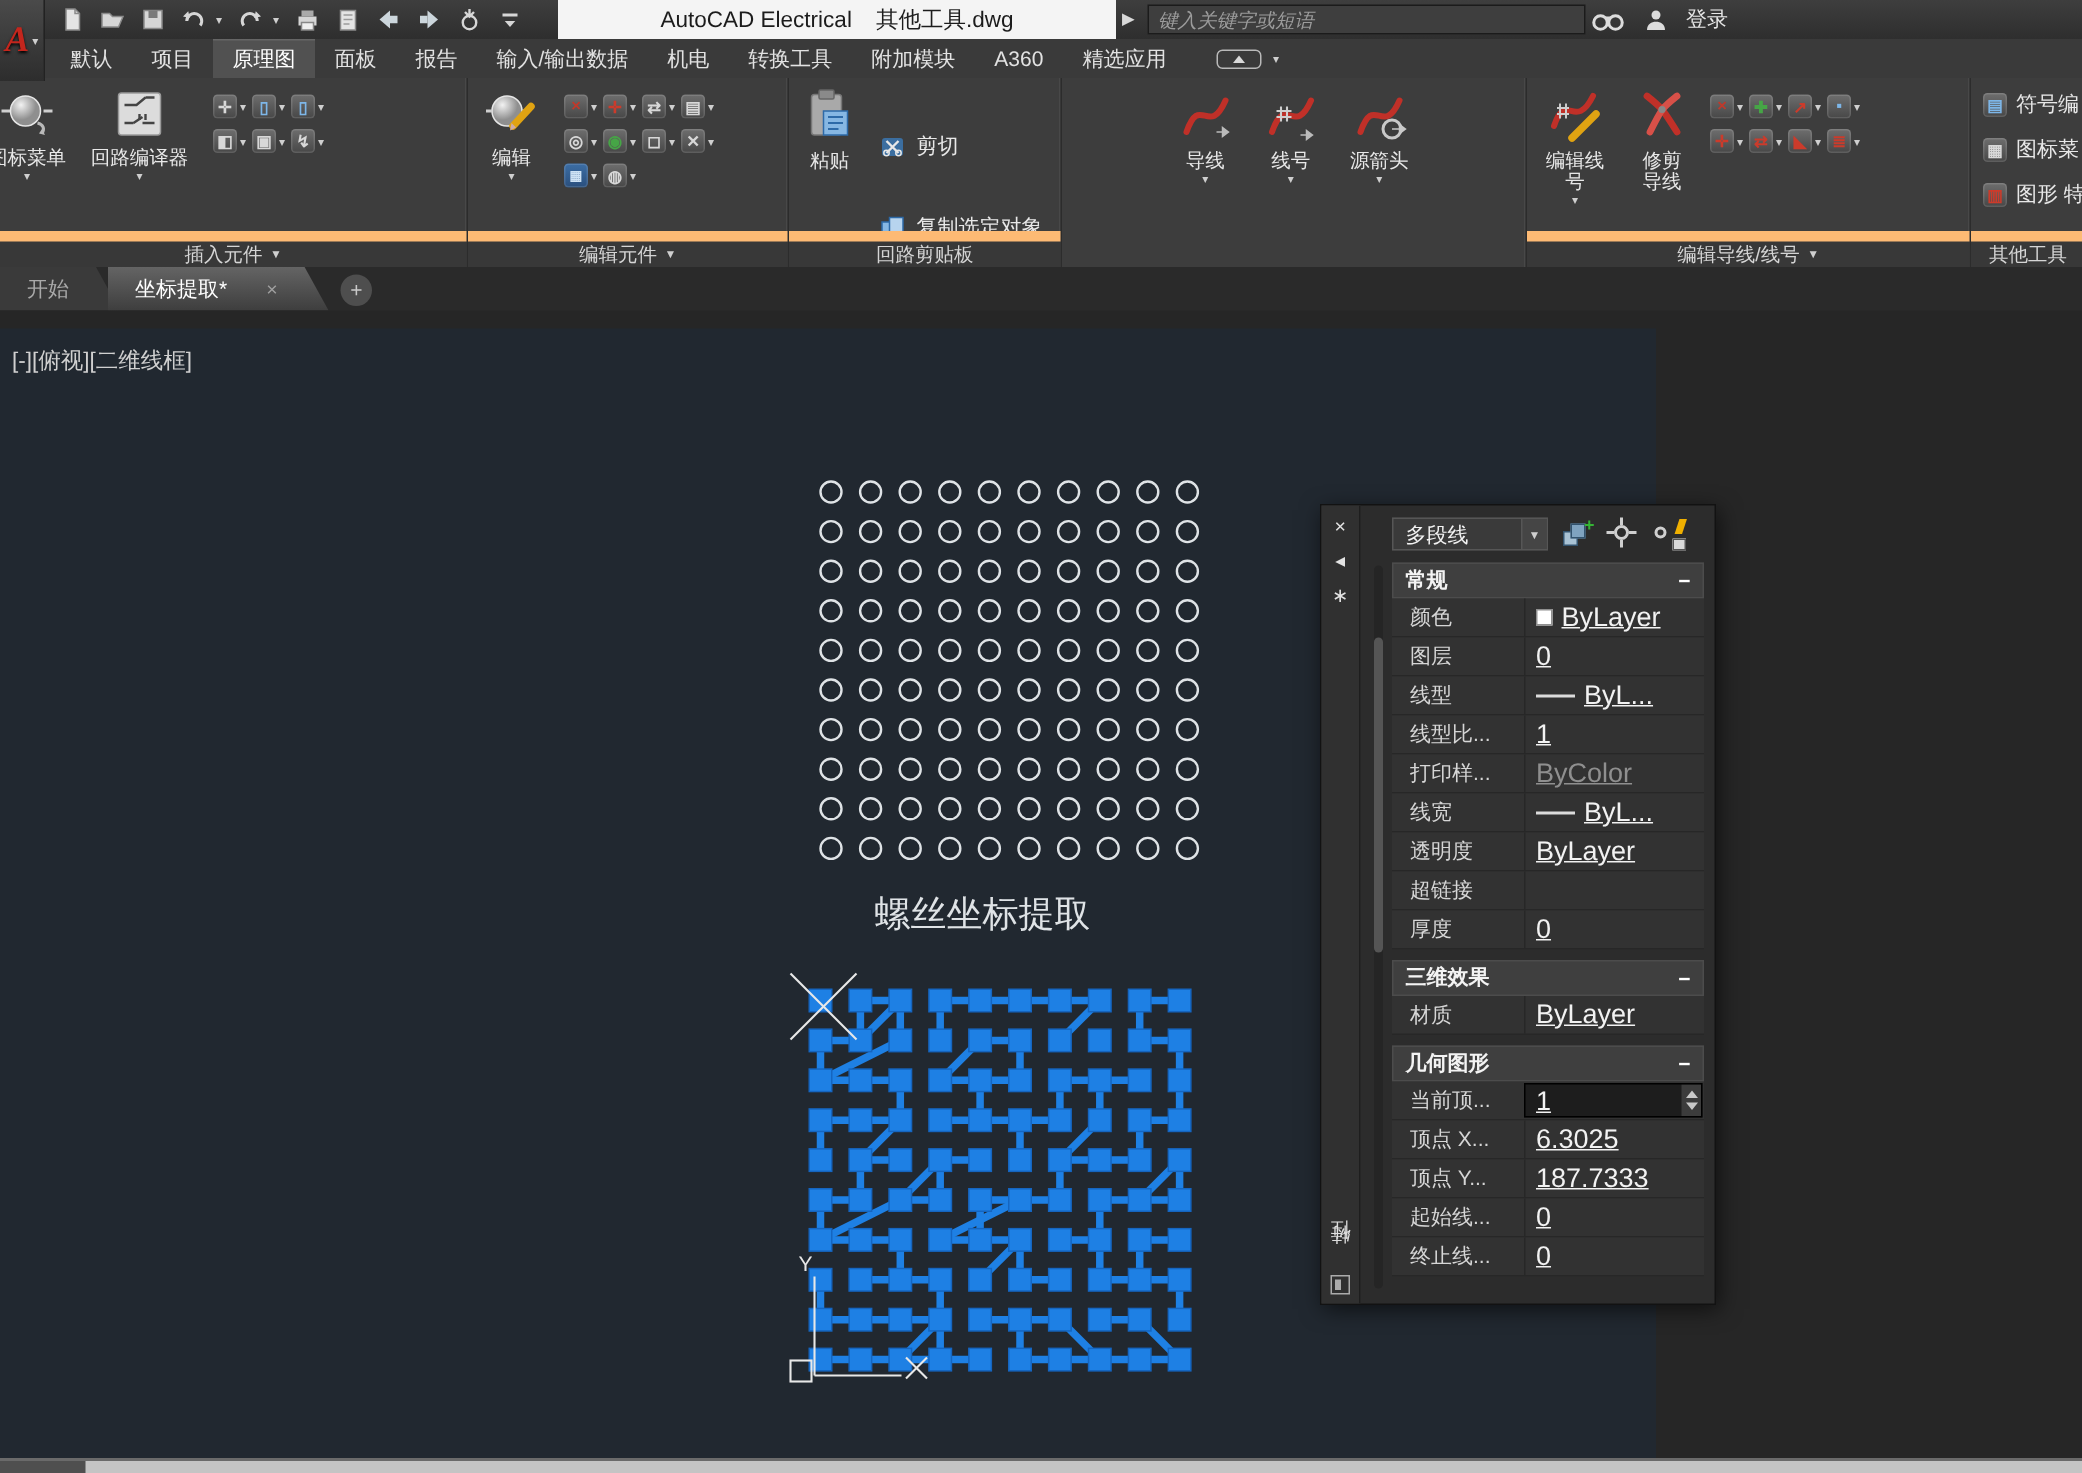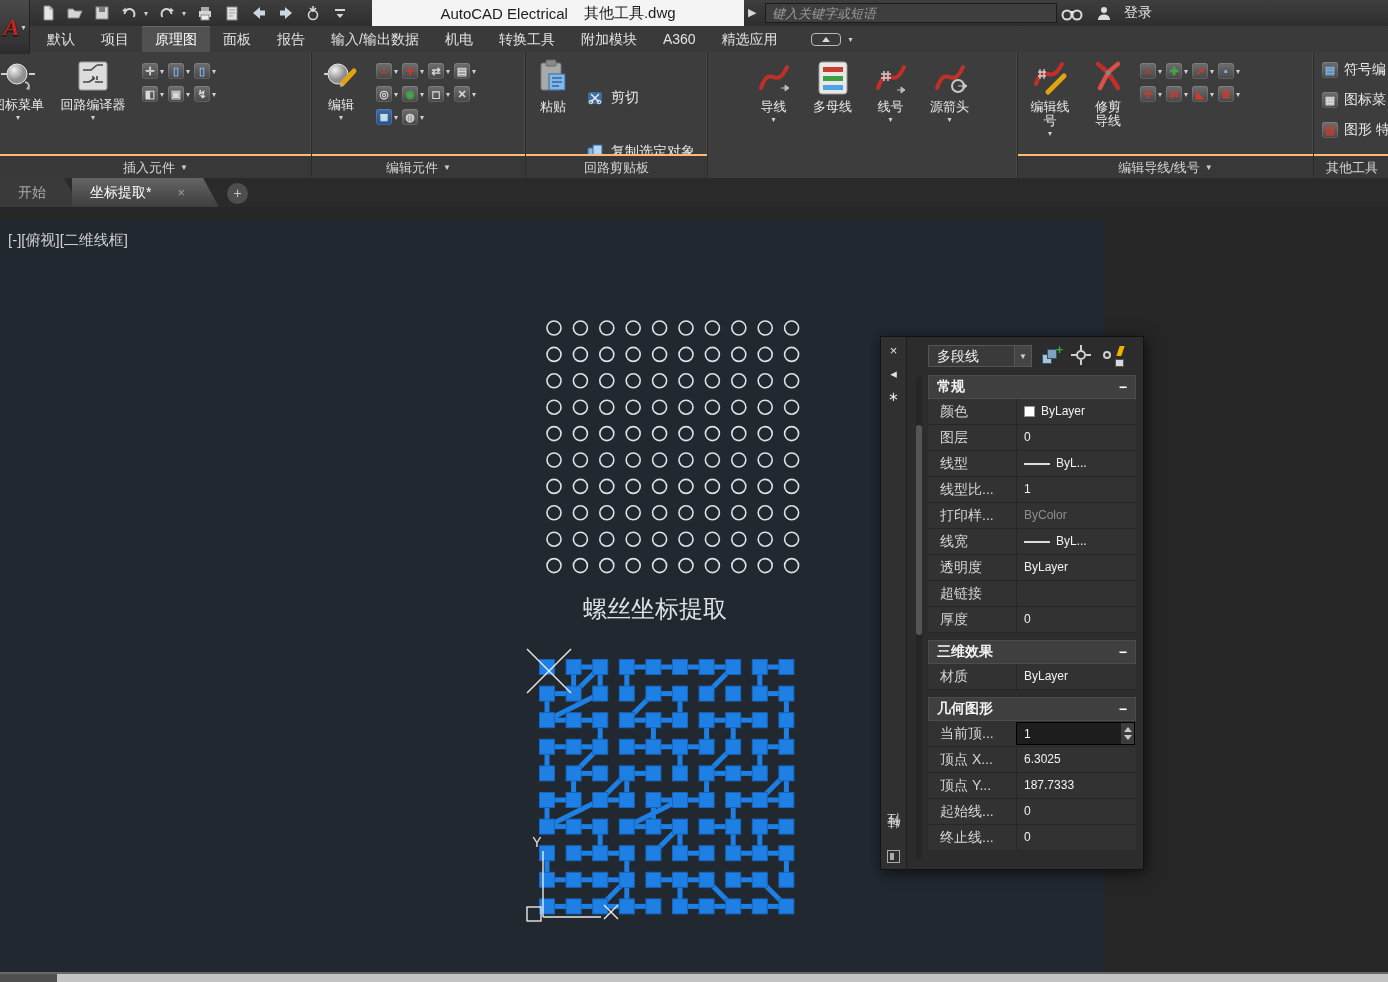--- a/index.html
+++ b/index.html
@@ -39,21 +39,21 @@
     display:flex; align-items:center; justify-content:center; }
   #rib-collapse .pill span { width:0; height:0; border-left:4px solid transparent; border-right:4px solid transparent; border-bottom:5px solid #d9d9d9; }
   #rib-collapse > .dd { color:#cfcfcf; font-size:8px; }
 
   
   #ribbon { position:absolute; left:0; top:52px; width:1388px; height:126px; background:#3d3d3d;
     display:flex; overflow:hidden; }
   .panel { height:126px; display:flex; flex-direction:column; border-right:1px solid #2c2c2c;
     box-shadow:inset -1px 0 0 #484848; flex-shrink:0; }
   .panel-content { height:102px; display:flex; padding-top:3px; }
-  .panel-label { height:24px; background:#383838; border-top:2px solid #fdba74; text-align:center;
+  .panel-label { height:24px; background:#383838; border-top:7px solid #fdba74; text-align:center;
     font-size:13px; color:#d5d5d5; line-height:23px; display:flex; align-items:center; justify-content:center; gap:5px; }
   .panel-label .dd { font-size:8px; color:#cfcfcf; }
   .bigbtn { width:64px; display:flex; flex-direction:column; align-items:center; padding-top:3px;
     color:#e8e8e8; font-size:13px; text-align:center; cursor:default; }
   .bigbtn .blabel { line-height:14px; margin-top:2px; }
   .bigbtn .dd { font-size:8px; color:#cfcfcf; margin-top:1px; }
   .sgrid { display:flex; flex-direction:column; gap:7px; margin:8px 4px 0 6px; }
   .srow { display:flex; gap:4px; align-items:center; }
   .scell { display:flex; align-items:center; gap:2px; }
   .sicon { width:16px; height:16px; border-radius:3px; background:linear-gradient(#6e6e6e,#474747);
@@ -110,22 +110,22 @@
   #pscroll-track { position:absolute; left:9px; top:40px; bottom:10px; width:6px; background:#252525; border-radius:3px; }
   #pscroll-thumb { position:absolute; left:9px; top:88px; width:6px; height:210px; background:#555; border-radius:3px; }
   #pcontent { margin-left:21px; }
   .psec { background:#3f3f3f; border:1px solid #4c4c4c; height:24px; display:flex; align-items:center;
     justify-content:space-between; padding:0 8px; font-weight:bold; font-size:14px; color:#f3f3f3; margin-top:7px; }
   .psec:first-child { margin-top:0; }
   .psec .minus { color:#fff; font-weight:bold; }
   .prow { display:flex; height:26px; border-bottom:1px solid #272727; background:#323232; }
   .plabel { width:88px; padding-left:12px; font-size:14px; color:#d6d6d6; line-height:25px;
     white-space:nowrap; overflow:hidden; }
-  .pval { flex:1; border-left:1px solid #272727; padding-left:7px; font-size:12px; color:#f2f2f2;
-    line-height:25px; display:flex; align-items:center; gap:6px; position:relative; white-space:nowrap; overflow:hidden; }
+  .pval { flex:1; border-left:1px solid #272727; padding-left:7px; font-size:18px; color:#f2f2f2;
+    line-height:25px; display:flex; align-items:center; gap:6px; position:relative; white-space:nowrap; overflow:hidden;text-decoration:underline; }
   .pval.muted { color:#8f8f8f; }
   .swatch { width:11px; height:11px; background:#ffffff; border:1px solid #909090; flex-shrink:0; }
   .lsample { width:26px; height:0; border-top:2px solid #dcdcdc; flex-shrink:0; }
   .pval.editfield { background:#1d1d1d; border:1px solid #000; margin:1px 1px 1px 0; line-height:22px; }
   .spinner { position:absolute; right:0; top:0; bottom:0; width:13px; background:#3c3c3c;
     display:flex; flex-direction:column; align-items:center; justify-content:center; gap:3px; }
   .spinner b { width:0; height:0; border-left:4px solid transparent; border-right:4px solid transparent; }
   .spinner .up { border-bottom:5px solid #c9c9c9; }
   .spinner .dn { border-top:5px solid #c9c9c9; }
 
@@ -466,29 +466,20 @@
 
   <div class="panel" style="width:310px">
     <div class="panel-content" style="justify-content:center; gap:4px;">
       <div class="bigbtn" style="width:54px">
         <svg width="40" height="40" viewBox="0 0 40 40">
           <path d="M7 30 C 16 4, 22 34, 33 9" stroke="#c03028" stroke-width="4" fill="none" stroke-linecap="round"></path>
           <path d="M27 30h8M35 30l-4-3v6z" fill="#bbb" stroke="#bbb"></path>
         </svg>
         <span class="blabel">导线</span>
         <span class="dd">▾</span>
-      </div>
-      <div class="bigbtn" style="width:56px">
-        <svg width="40" height="40" viewBox="0 0 40 40">
-          <rect x="6" y="4" width="28" height="32" rx="3" fill="#e8e8e8" stroke="#9a9a9a"></rect>
-          <rect x="10" y="9" width="20" height="5" fill="#cc3b30"></rect>
-          <rect x="10" y="18" width="20" height="5" fill="#3f9e3f"></rect>
-          <rect x="10" y="27" width="20" height="5" fill="#4da3e8"></rect>
-        </svg>
-        <span class="blabel" style="width:44px">多母线</span>
       </div>
       <div class="bigbtn" style="width:52px">
         <svg width="40" height="40" viewBox="0 0 40 40">
           <path d="M7 30 C 16 4, 22 34, 33 9" stroke="#c03028" stroke-width="4" fill="none" stroke-linecap="round"></path>
           <path d="M10 16h10M10 20h10M13 13v10M17 13v10" stroke="#cfcfcf" stroke-width="1.4"></path>
           <path d="M26 32h8M34 32l-4-3v6z" fill="#bbb" stroke="#bbb"></path>
         </svg>
         <span class="blabel" style="width:34px">线号</span>
         <span class="dd">▾</span>
       </div>

